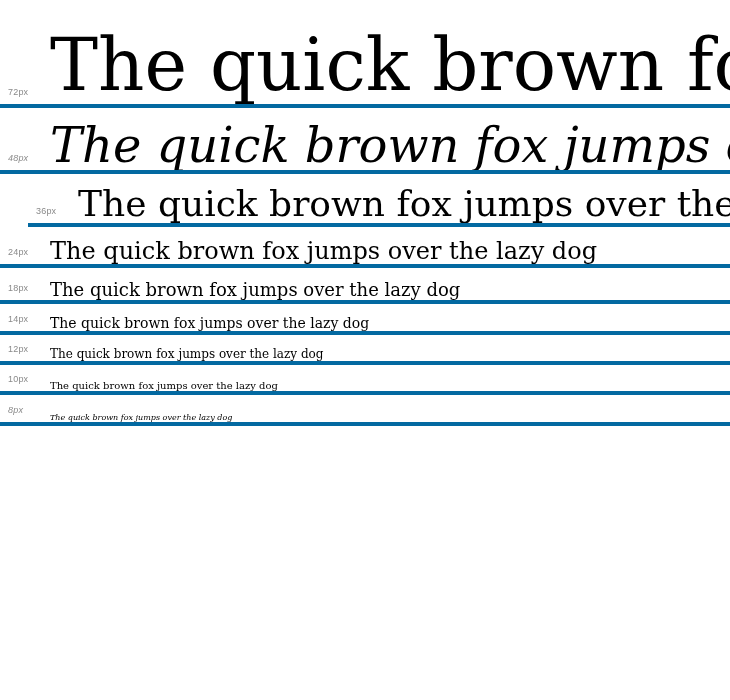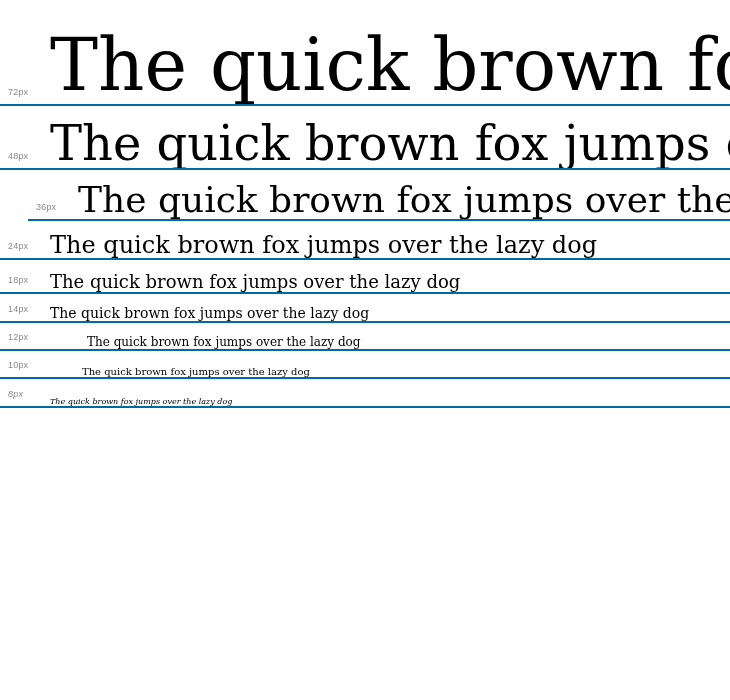--- a/index.html
+++ b/index.html
@@ -13,21 +13,21 @@
     overflow: hidden;
     font-family: "Liberation Sans", sans-serif;
     color: #000000;
   }
   .specimen {
     position: relative;
     width: 730px;
   }
   .row {
     position: relative;
-    border-bottom: 2px solid #0369a1;
+    border-bottom: 4px solid #0369a1;
     display: flex;
     align-items: flex-end;
     overflow: hidden;
     white-space: nowrap;
   }
   .row:first-child {
     border-top: none;
   }
   .size-label {
     position: absolute;
@@ -45,33 +45,33 @@
   .sample {
     font-family: "DejaVu Serif", "Liberation Serif", serif;
     color: #000000;
     padding-left: 50px;
     white-space: nowrap;
     display: block;
     line-height: 1.05;
   }
   .r72 { height: 104px; }
   .r72 .sample { font-size: 72px; }
-  .r48 { height: 62px; }
+  .r48 { height: 62px; font-style: italic; }
   .r48 .sample { font-size: 48px; }
   .r36 { height: 49px; margin-left: 28px; }
   .r36 .sample { font-size: 36px; }
   .r24 { height: 37px; }
   .r24 .sample { font-size: 24px; }
   .r18 { height: 32px; align-items: flex-end; }
   .r18 .sample { font-size: 18px; }
   .r14 { height: 27px; }
   .r14 .sample { font-size: 14px; }
-  .r12 { height: 26px; padding-left: 37px; }
+  .r12 { height: 26px; }
   .r12 .sample { font-size: 12px; }
-  .r10 { height: 26px; padding-left: 32px; }
+  .r10 { height: 26px; }
   .r10 .sample { font-size: 10px; }
   .r8  { height: 27px; font-style: italic; }
   .r8 .sample { font-size: 8px; }
   .filler { height: 260px; }
 </style>
 </head>
 <body>
 
 <div class="specimen">
 

